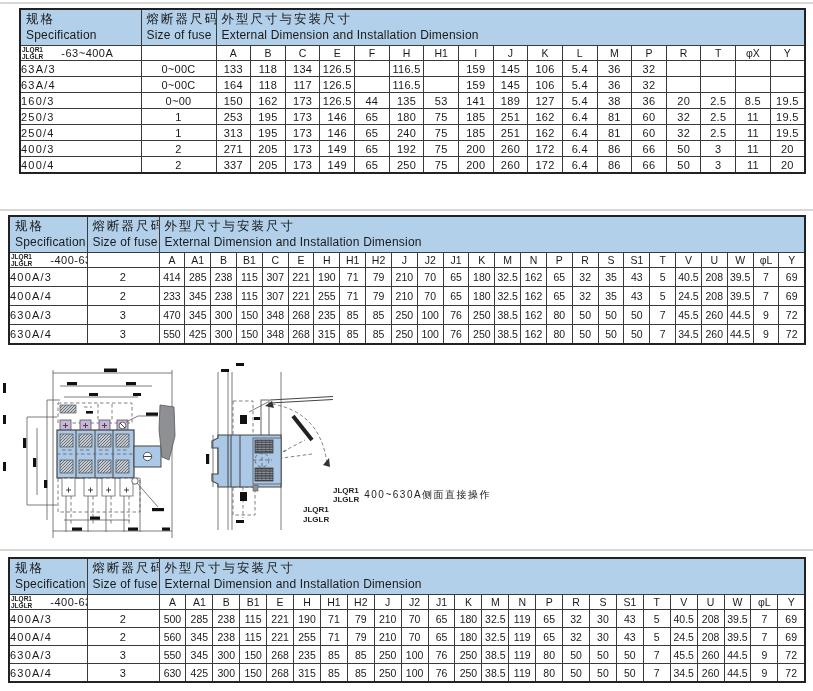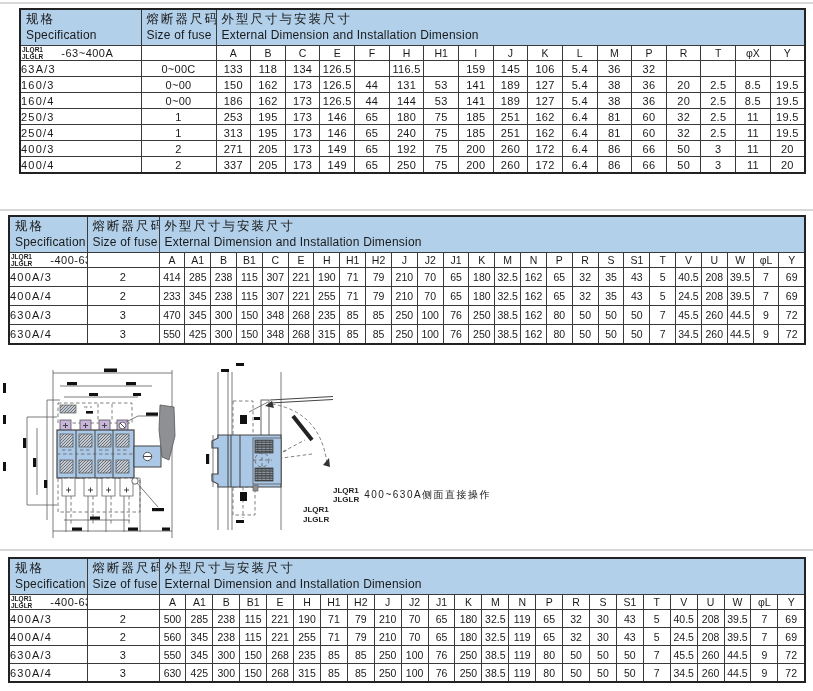--- a/index.html
+++ b/index.html
@@ -148,49 +148,49 @@
           <td class="dim-cell">106</td>
           <td class="dim-cell">5.4</td>
           <td class="dim-cell">36</td>
           <td class="dim-cell">32</td>
           <td class="dim-cell"></td>
           <td class="dim-cell"></td>
           <td class="dim-cell"></td>
           <td class="dim-cell"></td>
         </tr>
         <tr>
+          <td class="spec-cell">63A/4</td>
+          <td class="fuse-cell">0~00C</td>
+          <td class="dim-cell">164</td>
+          <td class="dim-cell">118</td>
+          <td class="dim-cell">117</td>
+          <td class="dim-cell">126.5</td>
+          <td class="dim-cell"></td>
+          <td class="dim-cell">116.5</td>
+          <td class="dim-cell"></td>
+          <td class="dim-cell">159</td>
+          <td class="dim-cell">145</td>
+          <td class="dim-cell">106</td>
+          <td class="dim-cell">5.4</td>
+          <td class="dim-cell">36</td>
+          <td class="dim-cell">32</td>
+          <td class="dim-cell"></td>
+          <td class="dim-cell"></td>
+          <td class="dim-cell"></td>
+          <td class="dim-cell"></td>
+        </tr>
+        <tr>
           <td class="spec-cell">160/3</td>
           <td class="fuse-cell">0~00</td>
           <td class="dim-cell">150</td>
           <td class="dim-cell">162</td>
           <td class="dim-cell">173</td>
           <td class="dim-cell">126.5</td>
           <td class="dim-cell">44</td>
-          <td class="dim-cell">131</td>
-          <td class="dim-cell">53</td>
-          <td class="dim-cell">141</td>
-          <td class="dim-cell">189</td>
-          <td class="dim-cell">127</td>
-          <td class="dim-cell">5.4</td>
-          <td class="dim-cell">38</td>
-          <td class="dim-cell">36</td>
-          <td class="dim-cell">20</td>
-          <td class="dim-cell">2.5</td>
-          <td class="dim-cell">8.5</td>
-          <td class="dim-cell">19.5</td>
-        </tr>
-        <tr>
-          <td class="spec-cell">160/4</td>
-          <td class="fuse-cell">0~00</td>
-          <td class="dim-cell">186</td>
-          <td class="dim-cell">162</td>
-          <td class="dim-cell">173</td>
-          <td class="dim-cell">126.5</td>
-          <td class="dim-cell">44</td>
-          <td class="dim-cell">144</td>
+          <td class="dim-cell">135</td>
           <td class="dim-cell">53</td>
           <td class="dim-cell">141</td>
           <td class="dim-cell">189</td>
           <td class="dim-cell">127</td>
           <td class="dim-cell">5.4</td>
           <td class="dim-cell">38</td>
           <td class="dim-cell">36</td>
           <td class="dim-cell">20</td>
           <td class="dim-cell">2.5</td>
           <td class="dim-cell">8.5</td>

